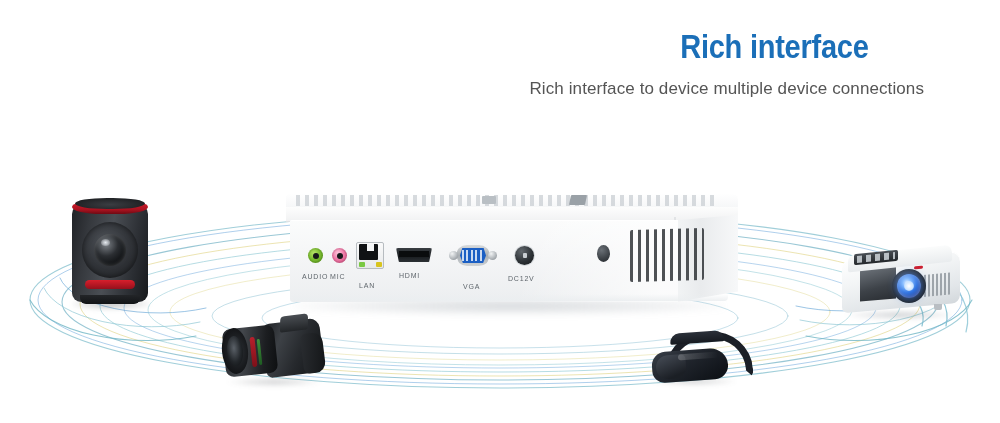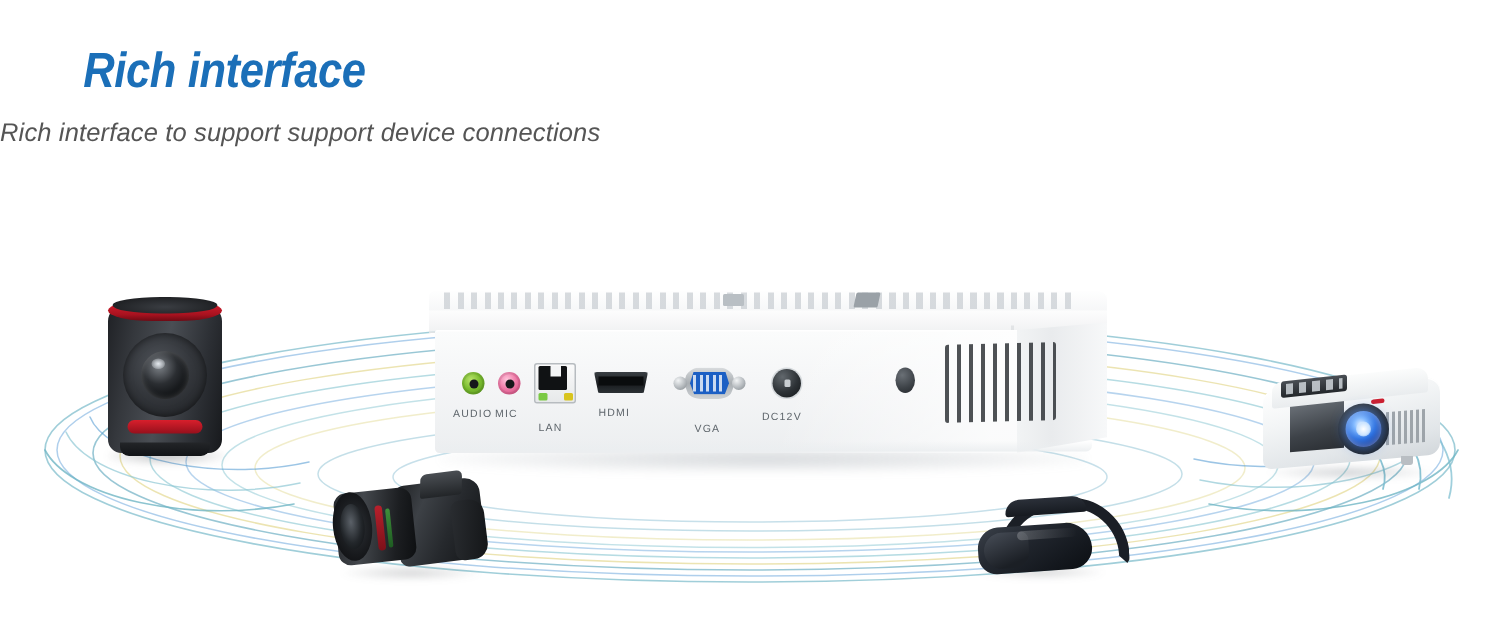--- a/index.html
+++ b/index.html
@@ -19,23 +19,22 @@
     background: #ffffff;
     overflow: hidden;
   }
 
   
   .header {
     position: absolute;
     left: 0;
     top: 0;
     width: 924px;
-    text-align: left;
+    text-align: right;
     z-index: 40;
-    font-style: italic;
   }
   .title {
     margin: 0;
     padding-top: 28px;
     font-family: "Liberation Sans Narrow", "Liberation Sans", sans-serif;
     font-size: 33px;
     font-weight: bold;
     letter-spacing: -0.3px;
     color: #1b6fb8;
     transform: scaleX(0.88);
@@ -504,21 +503,21 @@
     background: #b9bec3; border-radius: 0 0 2px 2px;
   }
 </style>
 </head>
 <body>
 
 <div id="stage">
 
   <div class="header">
     <h1 class="title">Rich interface</h1>
-    <p class="subtitle">Rich interface to support support device connections</p>
+    <p class="subtitle">Rich interface to device multiple device connections</p>
   </div>
 
   <svg class="rings" viewBox="0 0 1000 273" preserveAspectRatio="none">
     <g fill="none" stroke-linecap="round">
 
       <ellipse cx="500" cy="150" rx="470" ry="88" stroke="#8fc6d2" stroke-width="1.1" opacity="0.85"></ellipse>
       <ellipse cx="500" cy="152" rx="438" ry="78" stroke="#7fb9cb" stroke-width="1.1" opacity="0.8"></ellipse>
       <ellipse cx="500" cy="156" rx="400" ry="66" stroke="#9ed0da" stroke-width="1.0" opacity="0.75"></ellipse>
       <ellipse cx="500" cy="160" rx="352" ry="55" stroke="#a9d6de" stroke-width="1.0" opacity="0.7"></ellipse>
 

